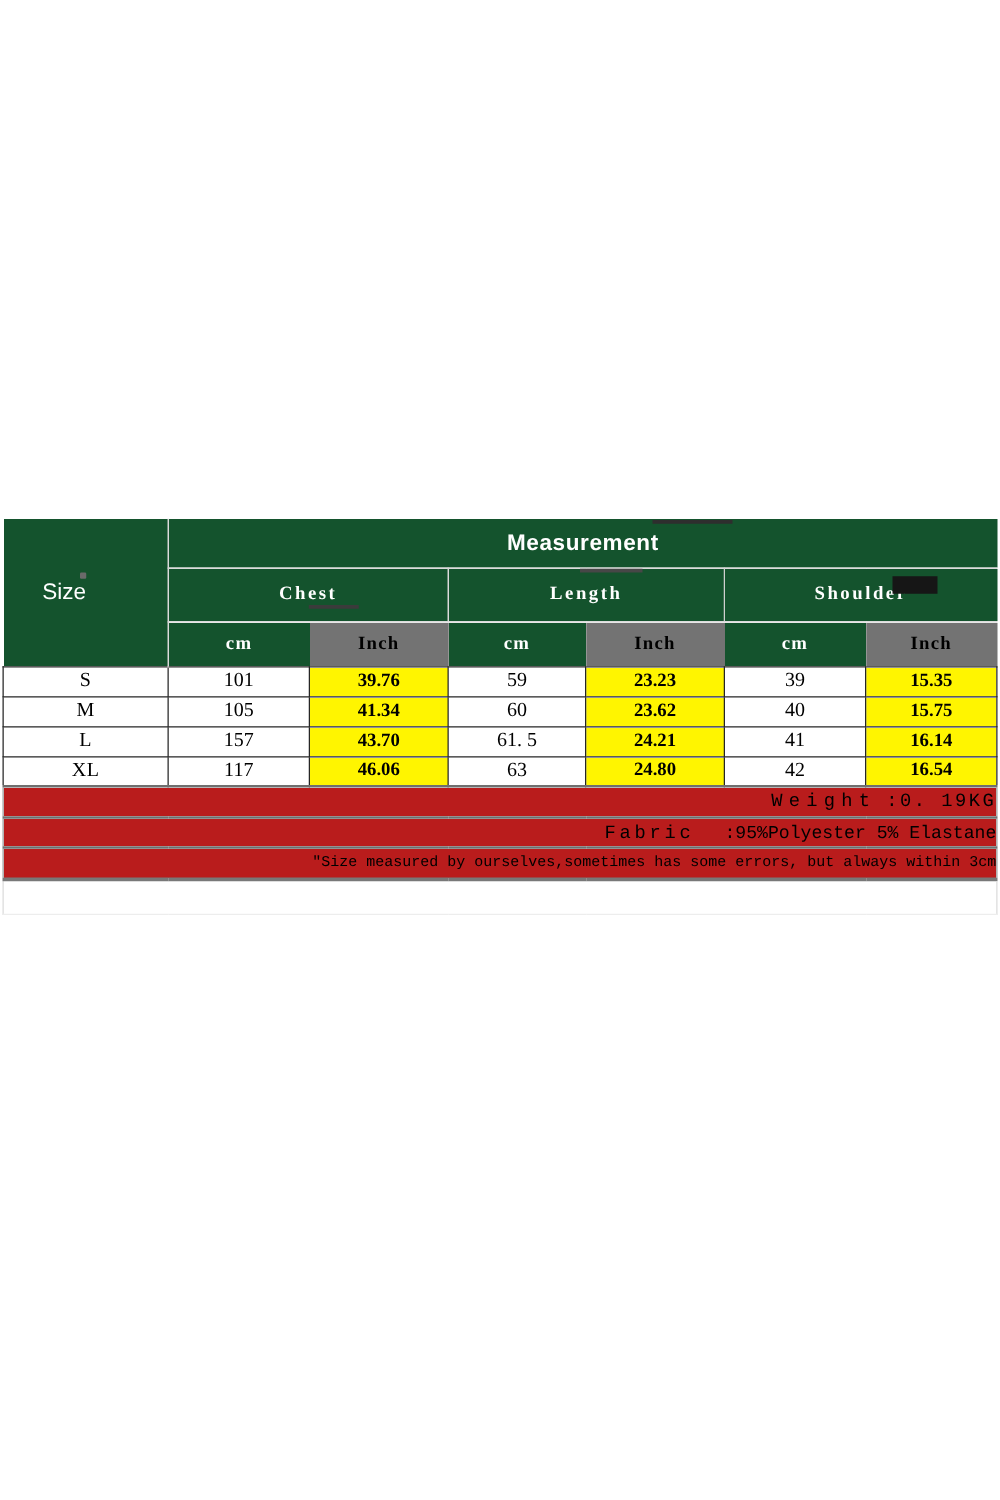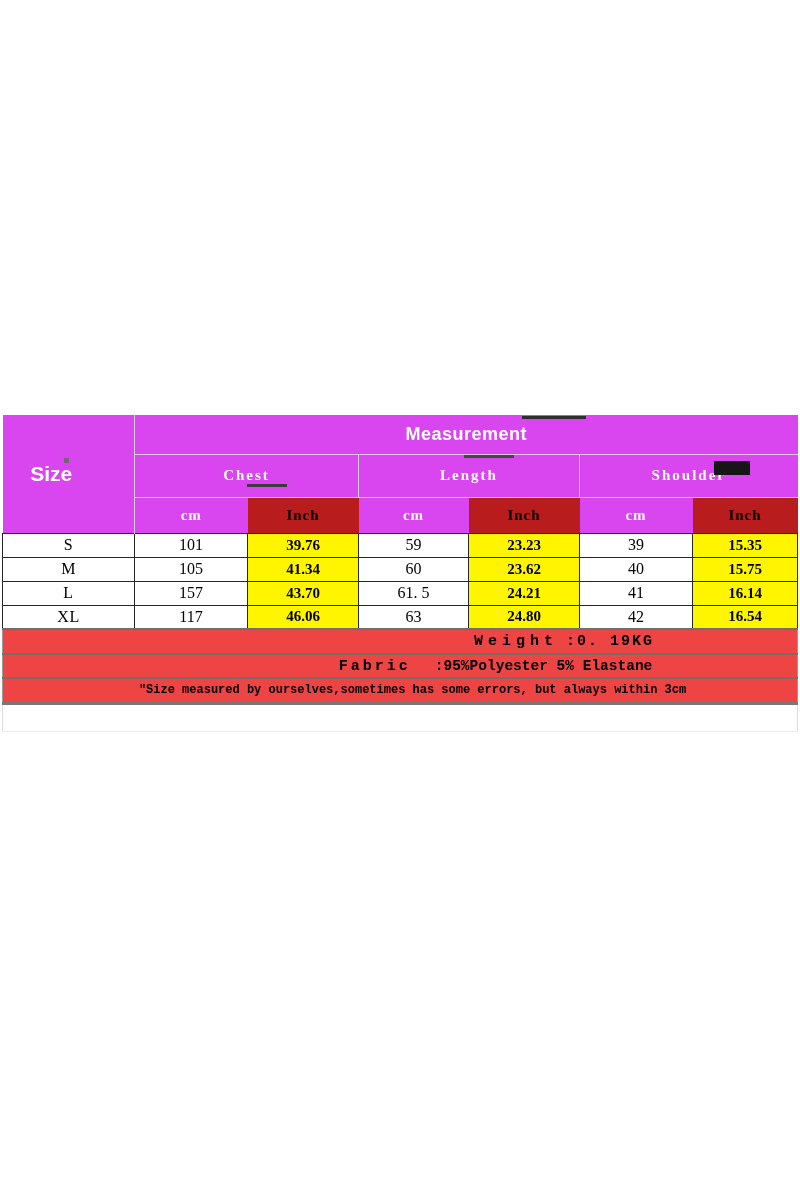--- a/index.html
+++ b/index.html
@@ -15,57 +15,57 @@
     position: absolute;
     left: 2px;
     top: 415px;
     width: 795px;
     border-collapse: collapse;
     table-layout: fixed;
   }
   td { vertical-align: middle; text-align: center; overflow: hidden; color: #000000; }
 
   
-  .blackcell { background: #d946ef; color: #ffffff; }
+  .blackcell { background: #14532d; color: #ffffff; }
   tr.r-title  { height: 39px; }
   tr.r-groups { height: 43px; }
   tr.r-units  { height: 36px; }
   td.corner   { border-right: 1px solid #cfcfcf; }
   td.corner span {
     font-family: "Liberation Sans", sans-serif;
-    font-weight: bold; font-size: 21px;
+    font-weight: normal; font-size: 18px;
     position: relative; left: -17px; text-align: center;
   }
   td.title {
     border-bottom: 1px solid #cfcfcf;
     font-family: "Liberation Sans", sans-serif;
     font-weight: bold; font-size: 18px; letter-spacing: .5px;
   }
   td.group {
     border-bottom: 1px solid #cfcfcf;
     font-weight: bold; font-size: 15px; letter-spacing: 2px;
   }
   td.group + td.group { border-left: 1px solid #cfcfcf; }
   td.unit { font-weight: bold; font-size: 15px; letter-spacing: 1px; margin-left: 11px; }
-  td.unit.yellow { background: #b91c1c; color: #000000; }
+  td.unit.yellow { background: #737373; color: #000000; }
 
   
   tr.r-data { height: 24px; }
   tr.r-data td { border: 1px solid #262626; font-size: 16px; background: #ffffff; }
   tr.r-data td.sizecell { letter-spacing: .5px; }
   tr.r-data td.yellow { background: #fff500; font-weight: bold; font-size: 15px; margin-left: 14px; }
 
   
   tr.r-weight { height: 25px; }
   tr.r-fabric { height: 24px; }
   tr.r-note   { height: 25px; }
   tr.r-weight td, tr.r-fabric td, tr.r-note td {
-    background: #ef4444; text-align: center;
+    background: #b91c1c; text-align: right;
     border-left: 1px solid #9a9a9a; border-right: 1px solid #9a9a9a;
-    font-family: "Liberation Mono", monospace; font-weight: bold;
+    font-family: "Liberation Mono", monospace; font-weight: normal;
   }
   tr.r-weight td { border-top: 2px solid #6f6f6f; border-bottom: 2px solid #6f6f6f; padding-left: 328px; font-size: 15px; }
   tr.r-weight .lbl { letter-spacing: 5px; }
   tr.r-weight .val { letter-spacing: 2px; margin-left: 8px; }
   tr.r-fabric td { border-bottom: 2px solid #6f6f6f; padding-left: 191px; font-size: 15px; }
   tr.r-fabric .lbl { letter-spacing: 3px; }
   tr.r-fabric .val { letter-spacing: 0; margin-left: 24px; font-size: 14.5px; }
   tr.r-note td { border-bottom: 3px solid #787878; padding-left: 25px; font-size: 12px; }
 
   

